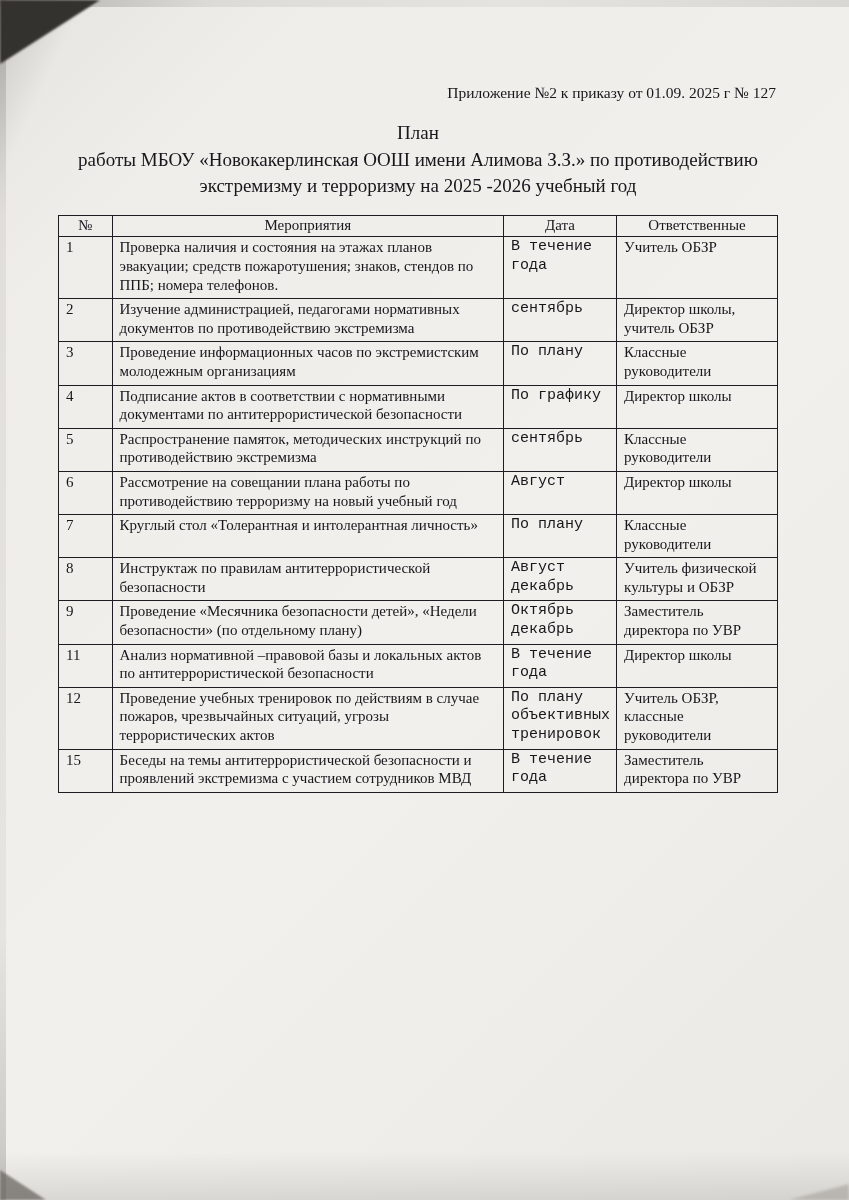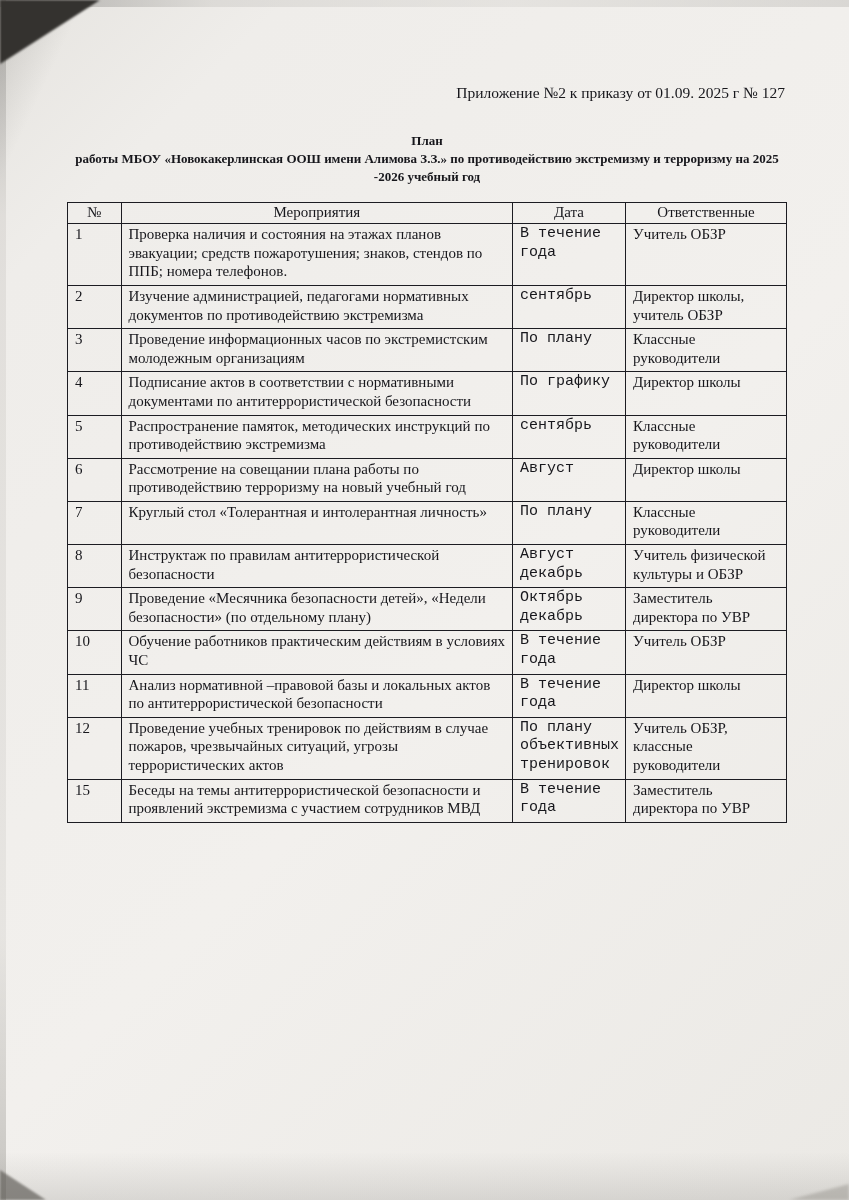--- a/index.html
+++ b/index.html
@@ -46,33 +46,33 @@
   .corner-br {
     position: absolute; bottom: 0; right: 0;
     width: 0; height: 0;
     border-bottom: 16px solid #8b8881;
     border-left: 60px solid transparent;
     opacity: .4;
     filter: blur(1.5px);
   }
   .content {
     position: absolute;
-    top: 84px; left: 67px;
+    top: 84px; left: 58px;
     width: 720px;
   }
   .annex {
     text-align: right;
     font-size: 15.5px;
     padding-right: 2px;
   }
   .title {
-    margin-top: 30px;
+    margin-top: 18px;
     text-align: center;
-    font-weight: bold;
-    font-size: 13px;
+    font-weight: normal;
+    font-size: 19px;
     line-height: 1.4;
   }
   table.plan {
     margin-top: 15px;
     border-collapse: collapse;
     width: 100%;
     font-size: 15px;
     line-height: 1.24;
   }
   table.plan th, table.plan td {
@@ -177,26 +177,20 @@
     <td class="c-resp">Учитель физической культуры и ОБЗР</td>
   </tr>
           <tr>
     <td class="c-num">9</td>
     <td class="c-event">Проведение  «Месячника безопасности детей», «Недели безопасности» (по отдельному плану)</td>
     <td class="c-date">Октябрь
 декабрь</td>
     <td class="c-resp">Заместитель директора по УВР</td>
   </tr>
           <tr>
-    <td class="c-num">10</td>
-    <td class="c-event">Обучение работников практическим действиям в условиях ЧС</td>
-    <td class="c-date">В течение года</td>
-    <td class="c-resp">Учитель ОБЗР</td>
-  </tr>
-          <tr>
     <td class="c-num">11</td>
     <td class="c-event">Анализ нормативной –правовой базы и локальных актов по антитеррористической безопасности</td>
     <td class="c-date">В течение года</td>
     <td class="c-resp">Директор школы</td>
   </tr>
           <tr>
     <td class="c-num">12</td>
     <td class="c-event">Проведение учебных тренировок по действиям в случае пожаров, чрезвычайных ситуаций, угрозы террористических актов</td>
     <td class="c-date">По плану объективных тренировок</td>
     <td class="c-resp">Учитель ОБЗР, классные руководители</td>

